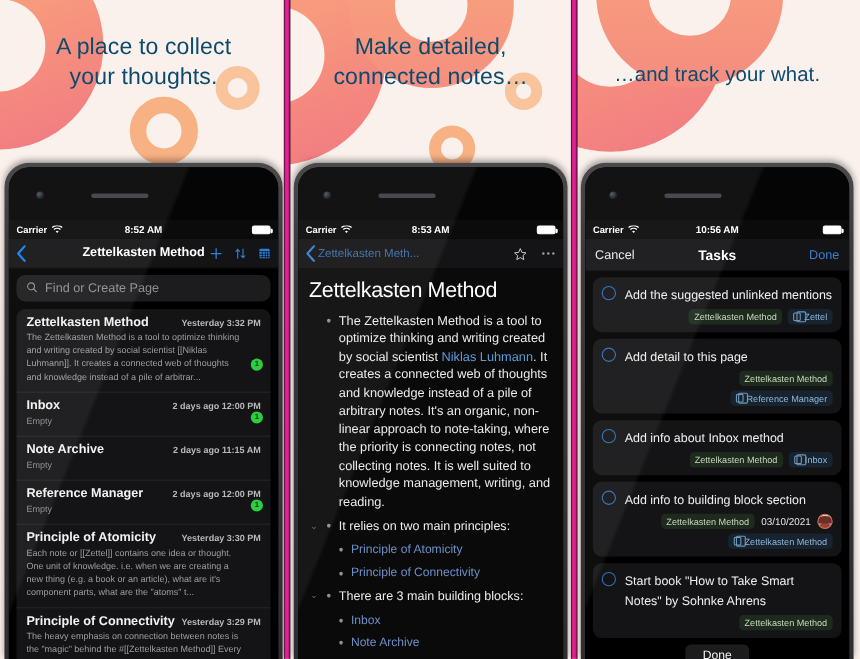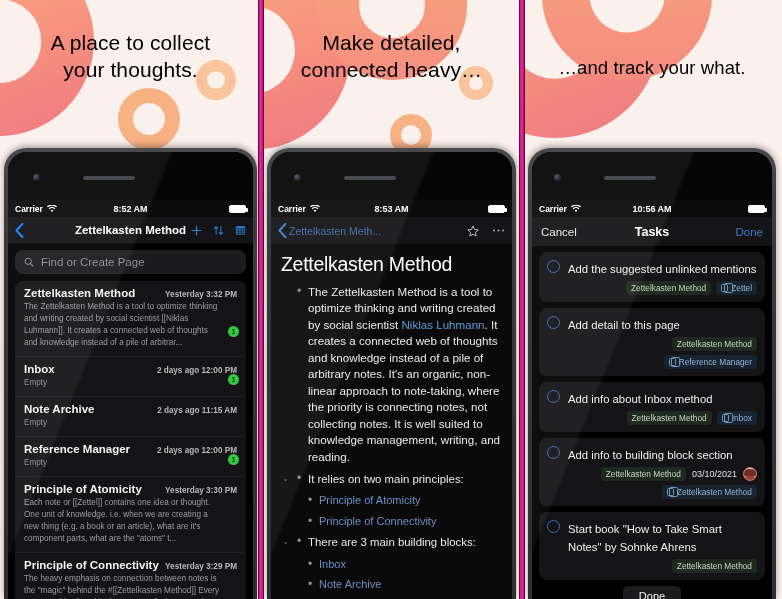--- a/index.html
+++ b/index.html
@@ -71,21 +71,21 @@
   .p3 .r1 { left: -72px; top: -72px; width: 210px; height: 210px; }
   .p3 .r2 { left: 20px; top: -90px; width: 170px; height: 170px;
             background: linear-gradient(180deg,#f9a87b,#f48c80); }
 
   .headline {
     position: absolute;
     left: 0; right: 0; top: 30px;
     text-align: center;
     font-size: 21px;
     line-height: 1.28;
-    color: #000000;
+    color: #0c4a6e;
     font-weight: 400;
     letter-spacing: .1px;
     padding: 0 8px;
     z-index: 5;
   }
   .p3 .headline { font-size: 18.5px; top: 56px; }
 
   
   .device {
     position: absolute;
@@ -448,21 +448,21 @@
   <div class="divider"></div>
 
   <div class="panel p2">
     <div class="art">
       <div class="ring-big r1"></div>
       <div class="ring-big r2" style="border-radius:0 0 50% 50%"></div>
       <div class="ring-sm r3"></div>
       <div class="ring-sm light r4"></div>
     </div>
     <div class="headline"><span style="white-space:pre-line">Make detailed,
-connected heavy…</span></div>
+connected notes…</span></div>
 
     <div class="device">
       <div class="bezel">
         <div class="sensors">
           <div class="cam"></div>
           <div class="speaker"></div>
         </div>
         <div class="screen">
 
           <div class="statusbar">

